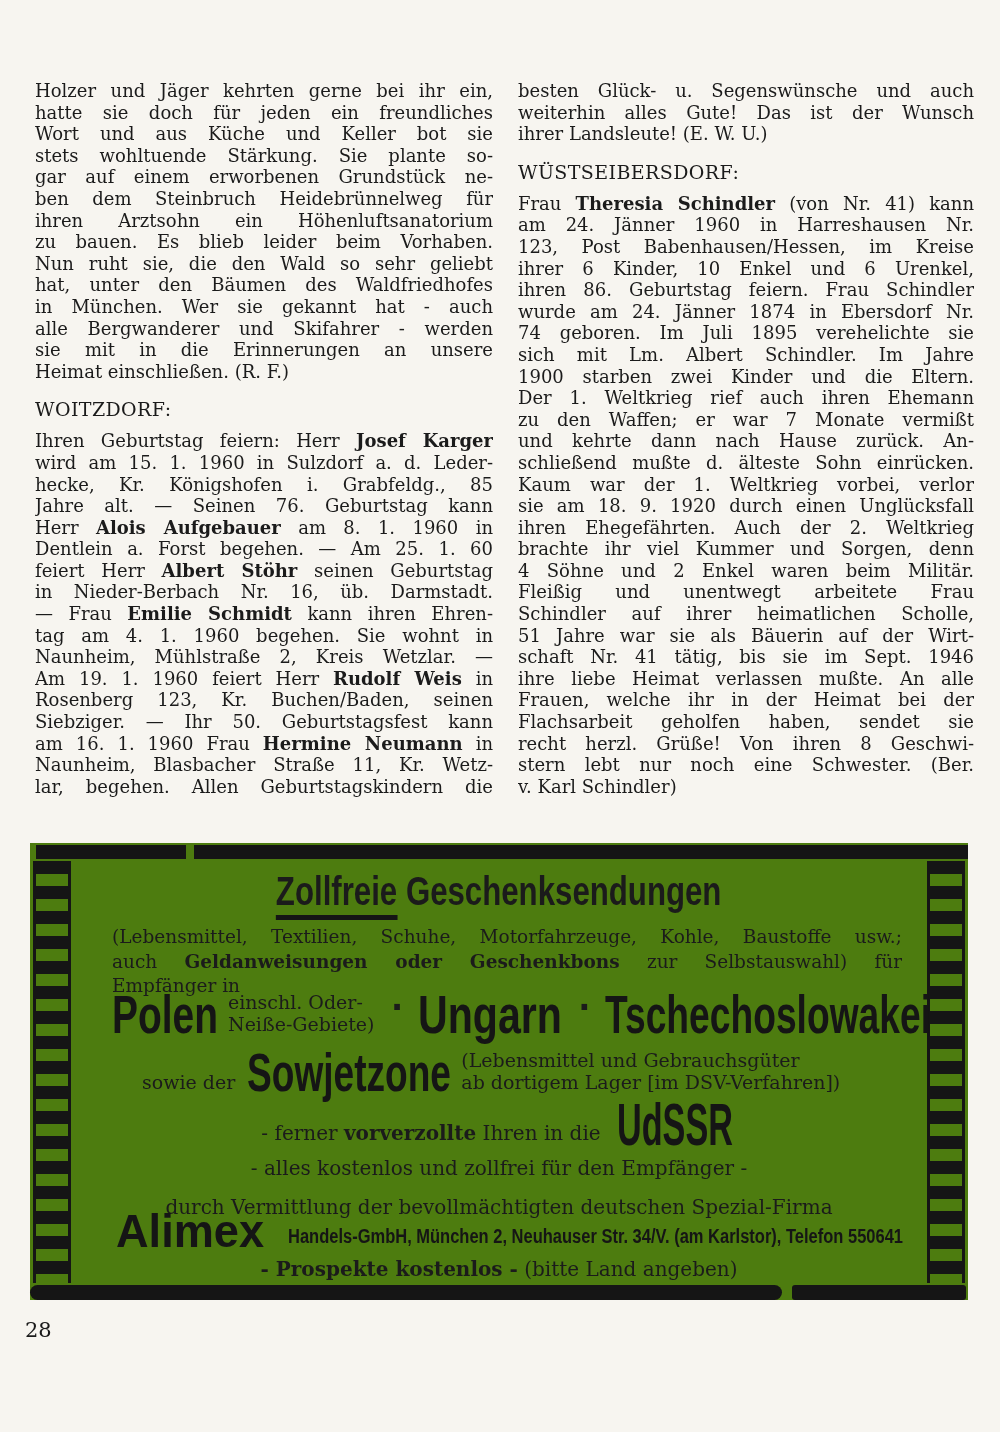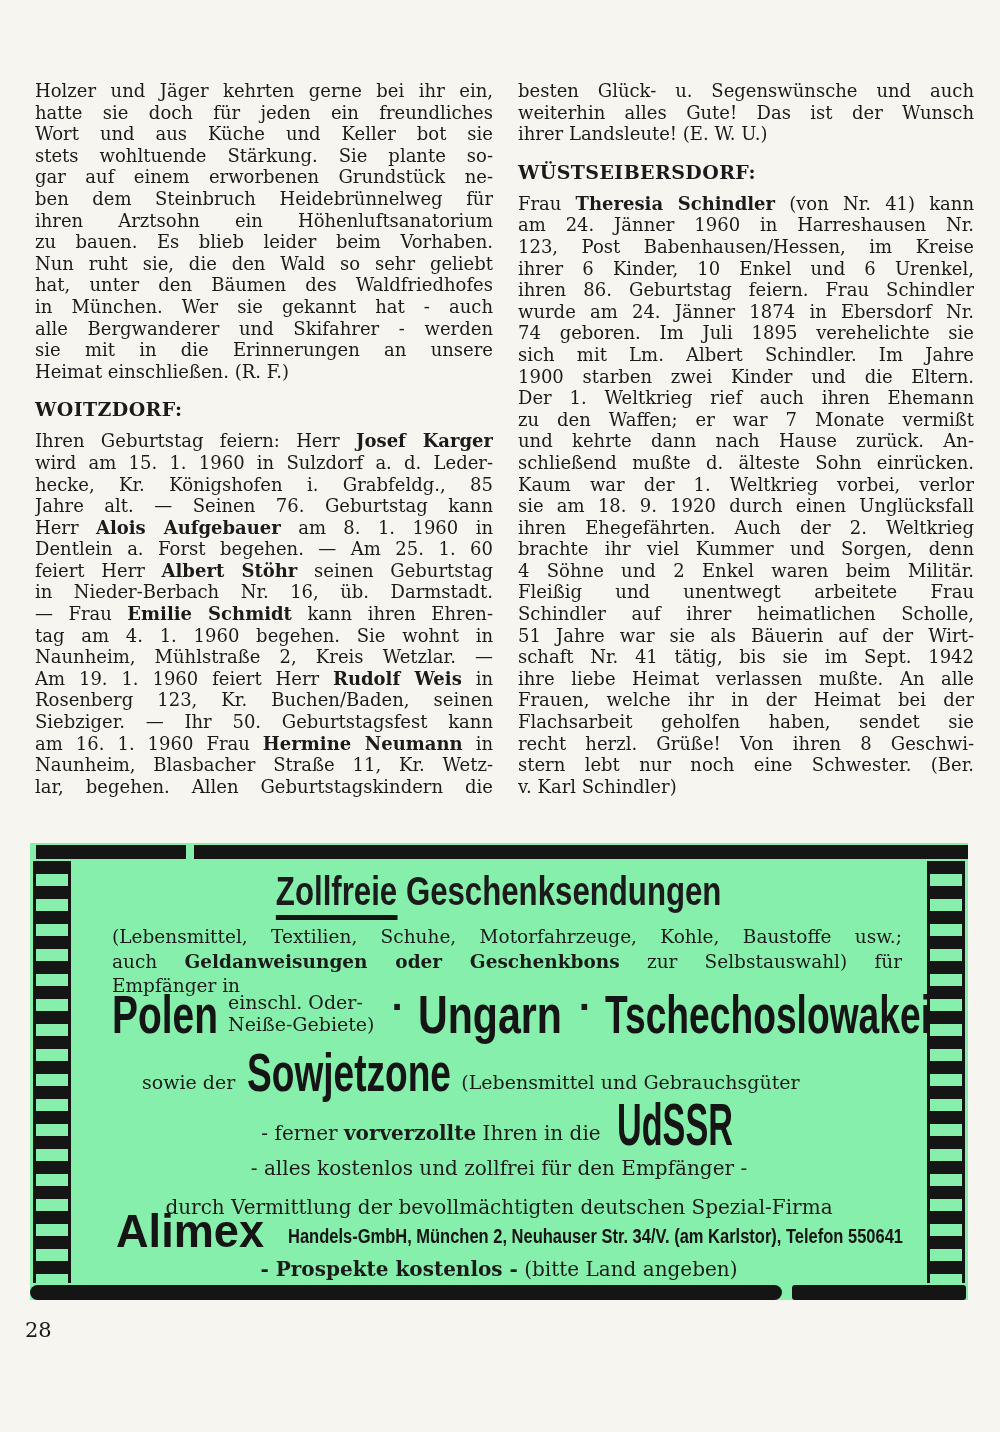--- a/index.html
+++ b/index.html
@@ -10,23 +10,23 @@
   }
   
   .col{position:absolute;top:80px;font-size:18px;line-height:21.6px;}
   .col-left{left:35px;width:458px;}
   .col-right{left:518px;width:456px;}
   .line{height:21.6px;overflow:hidden;text-align:justify;}
   .line::after{content:"";display:inline-block;width:100%;height:0;}
   .line.end{text-align:left;}
   .line.end::after{content:none;}
   .b{font-weight:bold;}
-  .sect{font-weight:bold;font-size:19px;line-height:24px;margin:15px 0 9px 0;letter-spacing:.4px;text-align:left;}
+  .sect{font-weight:normal;font-size:19px;line-height:24px;margin:15px 0 9px 0;letter-spacing:.4px;text-align:left;}
   
-  .adbox{position:absolute;left:30px;top:843px;width:938px;height:457px;background:#86efac;}
+  .adbox{position:absolute;left:30px;top:843px;width:938px;height:457px;background:#4d7c0f;}
   .bar{position:absolute;background:#151515;}
   .bar-top-1{top:2px;left:6px;width:150px;height:14px;}
   .bar-top-2{top:2px;left:164px;right:0;height:14px;}
   .bar-bottom-1{bottom:0;left:0;width:752px;height:15px;border-radius:8px;}
   .bar-bottom-2{bottom:0;left:762px;right:2px;height:15px;border-radius:3px;}
   .ladder{position:absolute;top:18px;bottom:17px;width:32px;
     border-left:3px solid #151515;border-right:3px solid #151515;
     background:repeating-linear-gradient(to bottom,#151515 0 13px,rgba(0,0,0,0) 13px 25px);}
   .ladder-left{left:3px;}
   .ladder-right{right:3px;}
@@ -118,21 +118,21 @@
       <div class="line"><span>und kehrte dann nach Hause zurück. An-</span></div>
       <div class="line"><span>schließend mußte d. älteste Sohn einrücken.</span></div>
       <div class="line"><span>Kaum war der 1. Weltkrieg vorbei, verlor</span></div>
       <div class="line"><span>sie am 18. 9. 1920 durch einen Unglücksfall</span></div>
       <div class="line"><span>ihren Ehegefährten. Auch der 2. Weltkrieg</span></div>
       <div class="line"><span>brachte ihr viel Kummer und Sorgen, denn</span></div>
       <div class="line"><span>4 Söhne und 2 Enkel waren beim Militär.</span></div>
       <div class="line"><span>Fleißig und unentwegt arbeitete Frau</span></div>
       <div class="line"><span>Schindler auf ihrer heimatlichen Scholle,</span></div>
       <div class="line"><span>51 Jahre war sie als Bäuerin auf der Wirt-</span></div>
-      <div class="line"><span>schaft Nr. 41 tätig, bis sie im Sept. 1942</span></div>
+      <div class="line"><span>schaft Nr. 41 tätig, bis sie im Sept. 1946</span></div>
       <div class="line"><span>ihre liebe Heimat verlassen mußte. An alle</span></div>
       <div class="line"><span>Frauen, welche ihr in der Heimat bei der</span></div>
       <div class="line"><span>Flachsarbeit geholfen haben, sendet sie</span></div>
       <div class="line"><span>recht herzl. Grüße! Von ihren 8 Geschwi-</span></div>
       <div class="line"><span>stern lebt nur noch eine Schwester. (Ber.</span></div>
       <div class="line end"><span>v. Karl Schindler)</span></div>
     </div>
 </div>
 
 <div class="adbox">
@@ -175,20 +175,21 @@
     </svg>
   </div>
 
   <div class="ad-row row-sowjet">
     <span class="pre-sowie">sowie der</span>
     <svg class="bigword" width="208" height="60">
       <text x="0" y="50" font-size="54" textLength="204" lengthAdjust="spacingAndGlyphs">Sowjetzone</text>
     </svg>
     <div class="smallnote">
       <div>(Lebensmittel und Gebrauchsgüter</div>
+      <div>ab dortigem Lager [im DSV-Verfahren])</div>
     </div>
   </div>
 
   <div class="ad-row row-udssr">
     <span class="pre-udssr"><span>- ferner </span><span class="b">vorverzollte</span><span> Ihren in die</span></span>
     <svg class="bigword" width="120" height="64">
       <text x="0" y="54" font-size="60" textLength="116" lengthAdjust="spacingAndGlyphs">UdSSR</text>
     </svg>
   </div>
 

